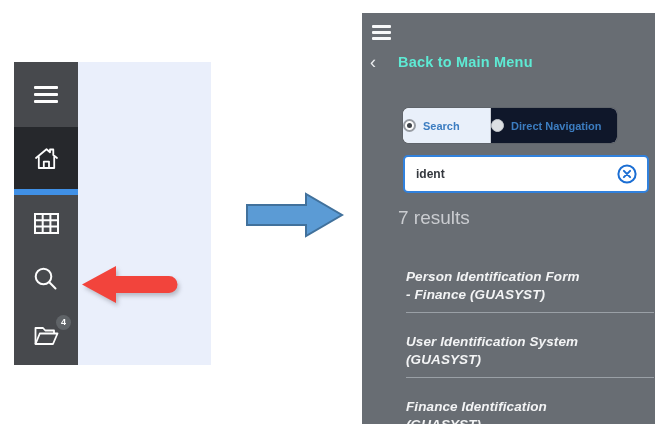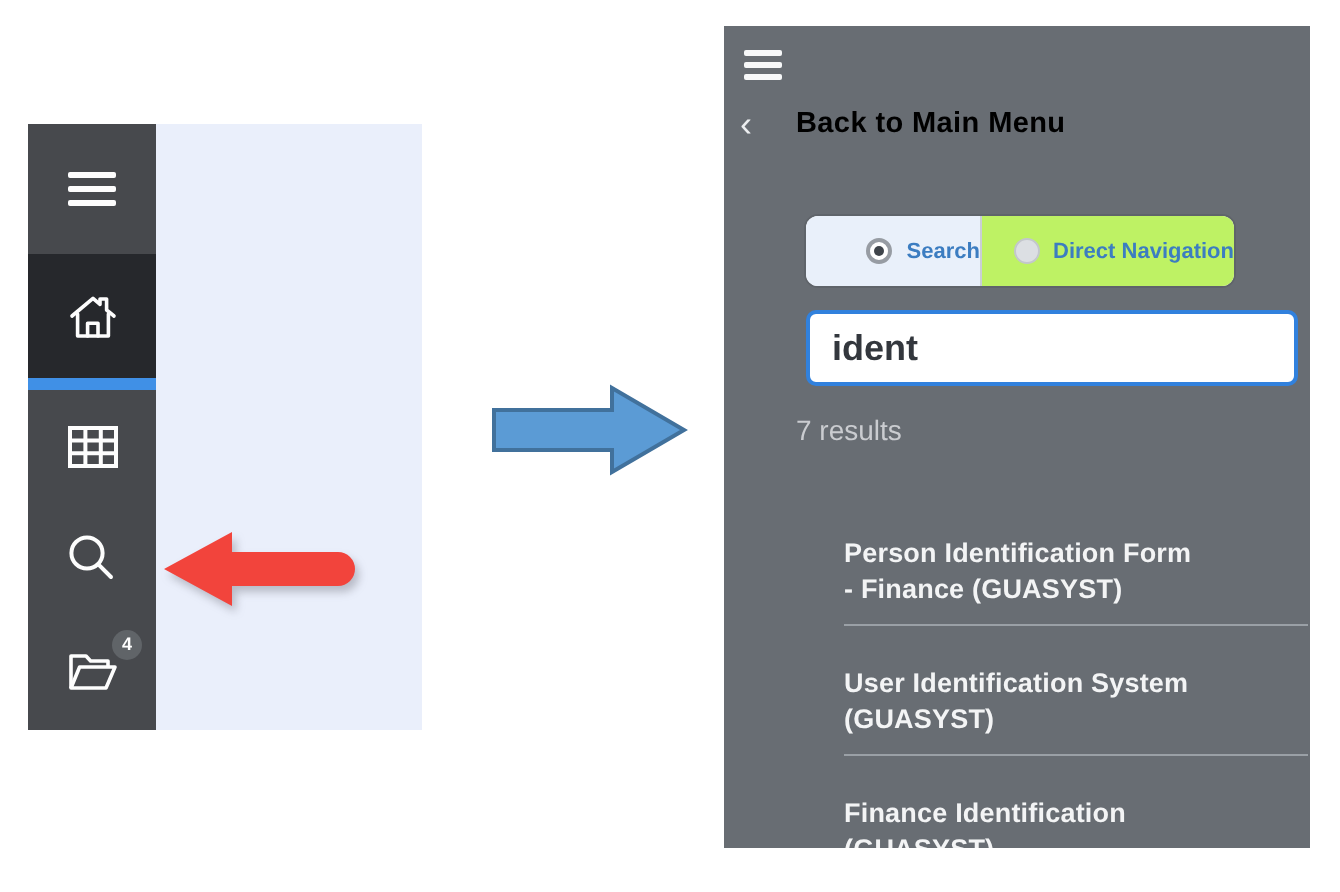--- a/index.html
+++ b/index.html
@@ -23,39 +23,39 @@
   .red-arrow { left:80px; top:262px; width:105px; height:48px; }
   .red-arrow svg { filter:drop-shadow(2px 3px 2px rgba(90,90,100,0.35)); }
   .blue-arrow { left:245px; top:192px; width:100px; height:46px; }
 
   
   .right-panel { left:362px; top:13px; width:293px; height:411px; background:#686d73; overflow:hidden; }
   .rp-hamburger { position:absolute; left:10px; top:12px; display:flex; flex-direction:column; gap:3px; cursor:pointer; }
   .rp-hamburger span { display:block; width:19px; height:3px; background:#f7f8f9; border-radius:1px; }
   .back-row { position:absolute; left:8px; top:40px; display:flex; align-items:center; cursor:pointer; }
   .back-chevron { color:#eceef0; font-size:18px; line-height:18px; font-weight:400; }
-  .back-label { color:#000000; font-size:14.5px; font-weight:bold; margin-left:22px; letter-spacing:0.2px; }
+  .back-label { color:#5eead4; font-size:14.5px; font-weight:bold; margin-left:22px; letter-spacing:0.2px; }
 
   .segmented { position:absolute; left:41px; top:95px; width:214px; height:35px; background:#ffffff; border-radius:6px; display:flex; overflow:hidden; box-shadow:0 0 0 1px rgba(0,0,0,0.08); }
-  .segment { display:flex; align-items:center; justify-content:flex-end; gap:7px; cursor:pointer; font-size:11px; font-weight:600; color:#3c7dc1; }
+  .segment { display:flex; align-items:center; justify-content:flex-start; gap:7px; cursor:pointer; font-size:11px; font-weight:600; color:#3c7dc1; }
   .seg-search { width:88px; background:#e9f0fa; border-right:1px solid #c9ced6; }
-  .seg-direct { flex:1; background:#bef264; }
+  .seg-direct { flex:1; background:#0f172a; }
   .radio { width:13px; height:13px; border-radius:50%; flex:0 0 auto; }
   .radio.on { background:#ffffff; border:2px solid #979ca3; position:relative; }
   .radio.on::after { content:""; position:absolute; left:2px; top:2px; width:5px; height:5px; border-radius:50%; background:#3f444a; }
   .radio.off { background:#dcdfe3; border:1px solid #c3c7cc; }
 
   .searchbox { position:absolute; left:41px; top:142px; width:246px; height:38px; background:#ffffff; border:2px solid #3181dd; border-radius:5px; display:flex; align-items:center; }
-  .searchbox input { flex:1; border:none; outline:none; background:transparent; font-family:"Liberation Sans", sans-serif; font-size:18px; font-weight:600; color:#33373d; padding-left:11px; }
+  .searchbox input { flex:1; border:none; outline:none; background:transparent; font-family:"Liberation Sans", sans-serif; font-size:12px; font-weight:600; color:#33373d; padding-left:11px; }
   .clear-btn { width:22px; height:22px; margin-right:9px; cursor:pointer; flex:0 0 auto; }
 
-  .results-count { position:absolute; left:36px; top:194px; font-size:14px; color:#caccd0; }
+  .results-count { position:absolute; left:36px; top:194px; font-size:19px; color:#caccd0; }
 
   .results { position:absolute; left:0; top:238px; right:1px; }
-  .result-item { margin-left:60px; padding:20px 4px 9px 0; cursor:pointer; }
+  .result-item { margin-left:44px; padding:20px 4px 9px 0; cursor:pointer;font-style:italic; }
   .result-item.divided { border-bottom:1px solid #9aa0a6; }
   .result-item:first-child { padding-top:17px; }
   .result-line { display:block; color:#f3f4f5; font-size:13.5px; font-weight:bold; line-height:17.5px; letter-spacing:0.1px; }
 </style>
 </head>
 <body>
 
 <div class="abs light-panel"></div>
 
 <div class="abs sidebar">

